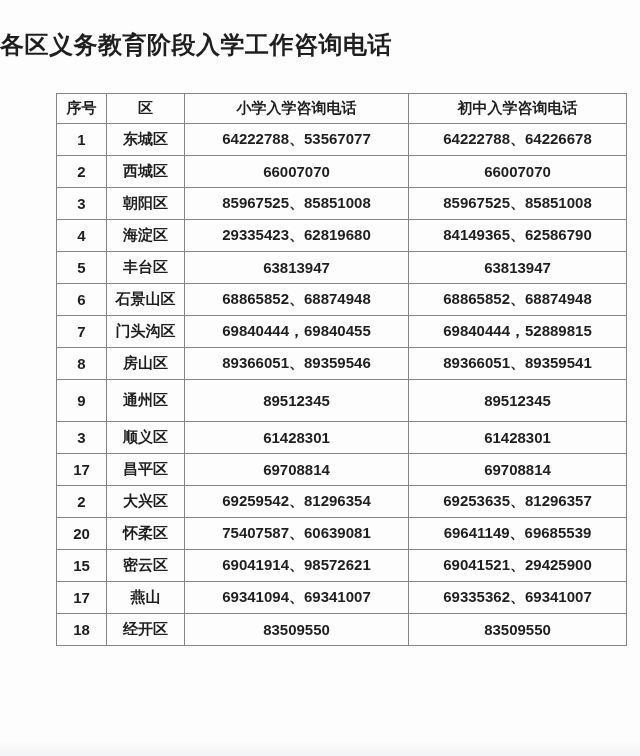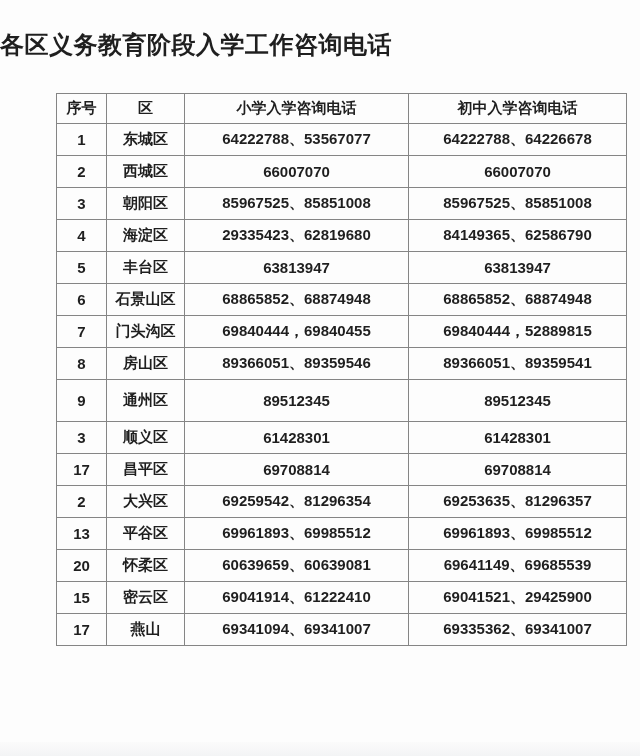--- a/index.html
+++ b/index.html
@@ -137,39 +137,39 @@
         <td>69708814</td>
         <td>69708814</td>
       </tr>
       <tr>
         <td>2</td>
         <td>大兴区</td>
         <td>69259542、81296354</td>
         <td>69253635、81296357</td>
       </tr>
       <tr>
-        <td>13</td>
-        <td>平谷区</td>
-        <td>69961893、69985512</td>
-        <td>69961893、69985512</td>
-      </tr>
-      <tr>
         <td>20</td>
         <td>怀柔区</td>
-        <td>60639659、60639081</td>
+        <td>75407587、60639081</td>
         <td>69641149、69685539</td>
       </tr>
       <tr>
         <td>15</td>
         <td>密云区</td>
-        <td>69041914、61222410</td>
+        <td>69041914、98572621</td>
         <td>69041521、29425900</td>
       </tr>
       <tr>
         <td>17</td>
         <td>燕山</td>
         <td>69341094、69341007</td>
         <td>69335362、69341007</td>
       </tr>
+      <tr>
+        <td>18</td>
+        <td>经开区</td>
+        <td>83509550</td>
+        <td>83509550</td>
+      </tr>
     </tbody>
 </table>
 
 <div class="footer-strip"></div>
 
 </body></html>

